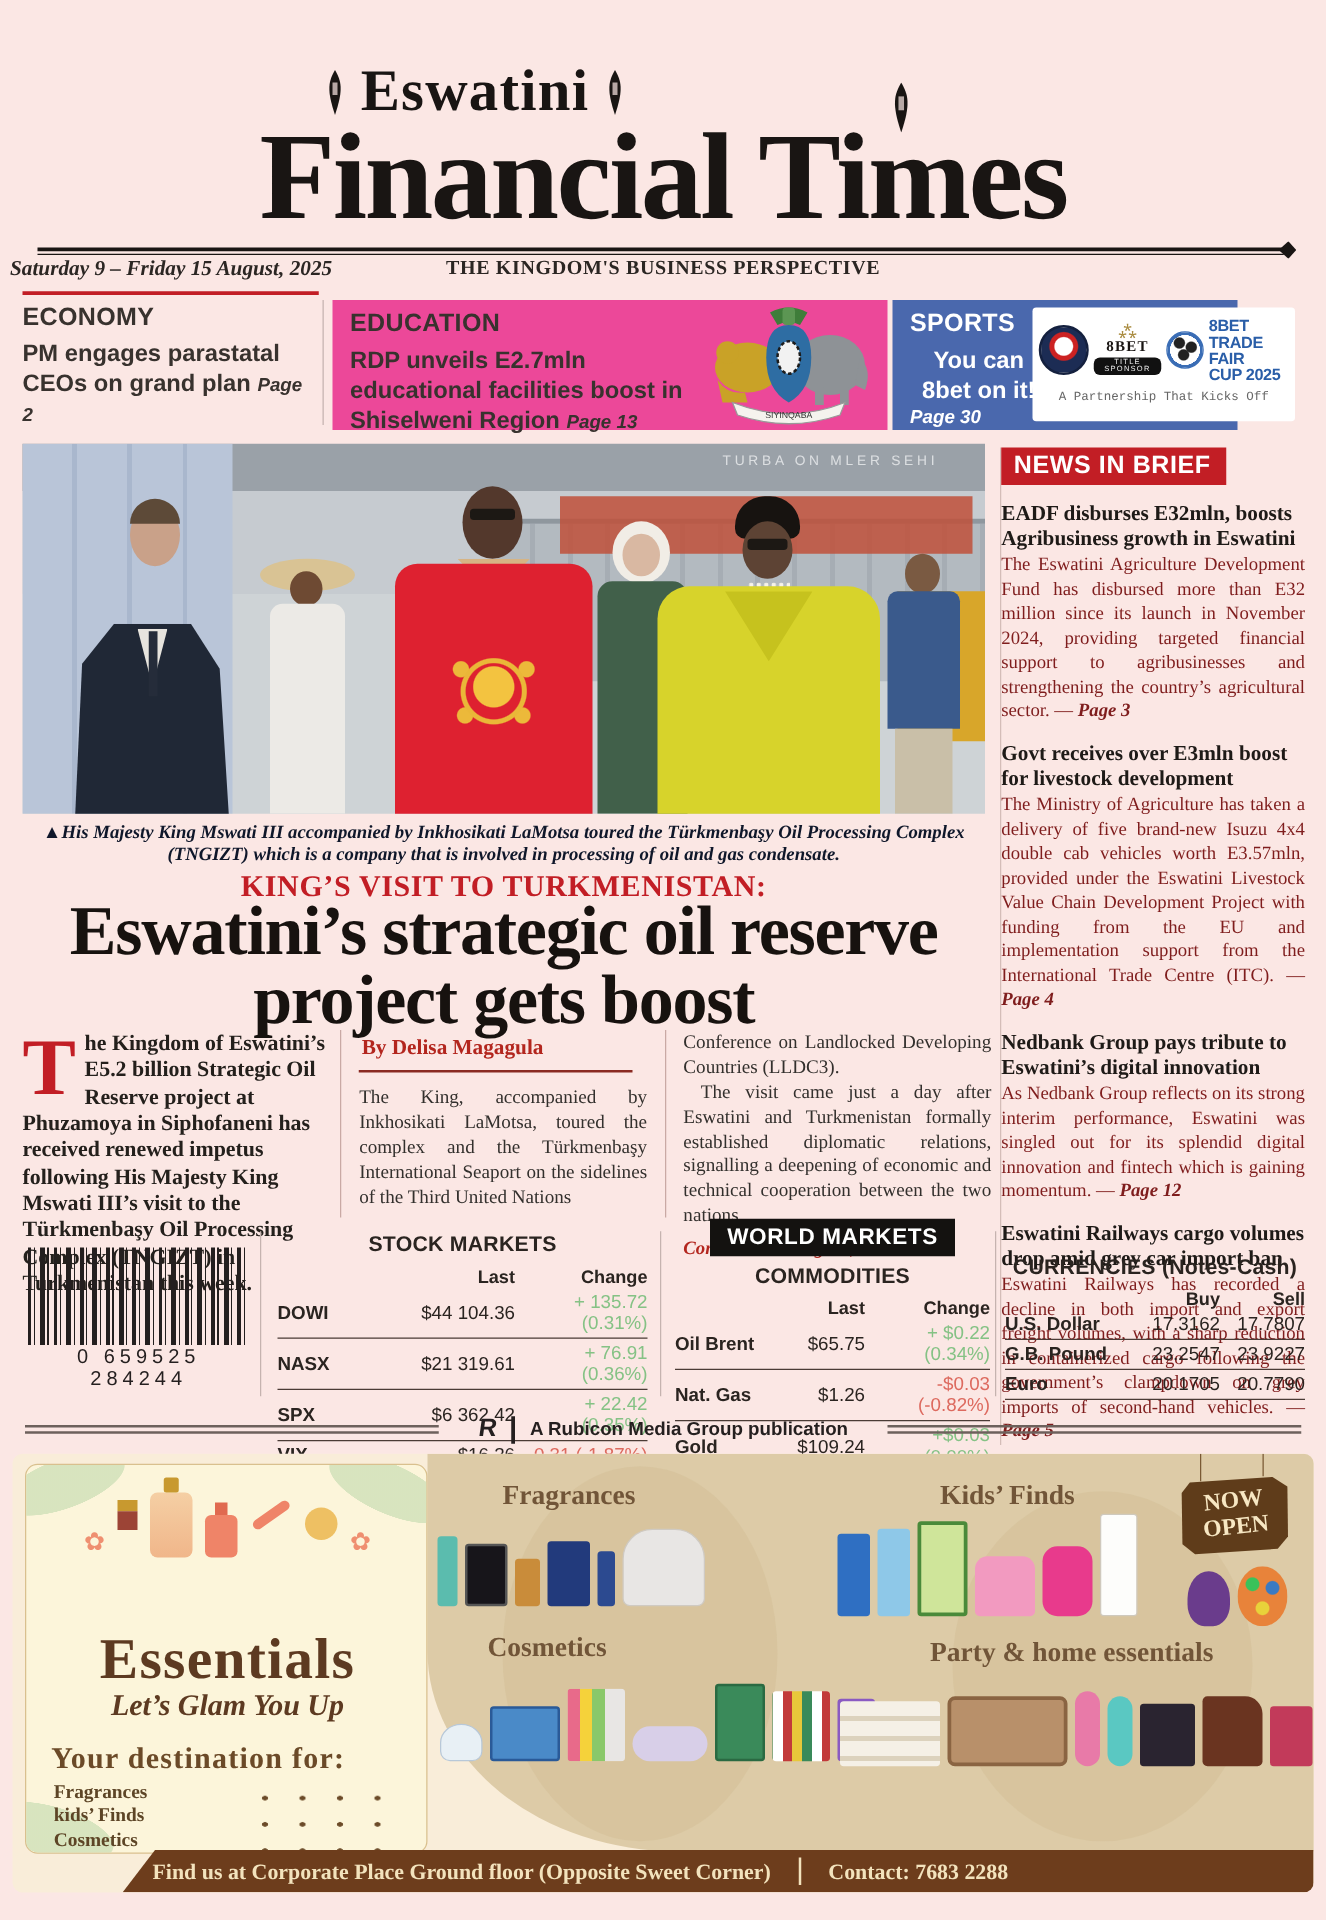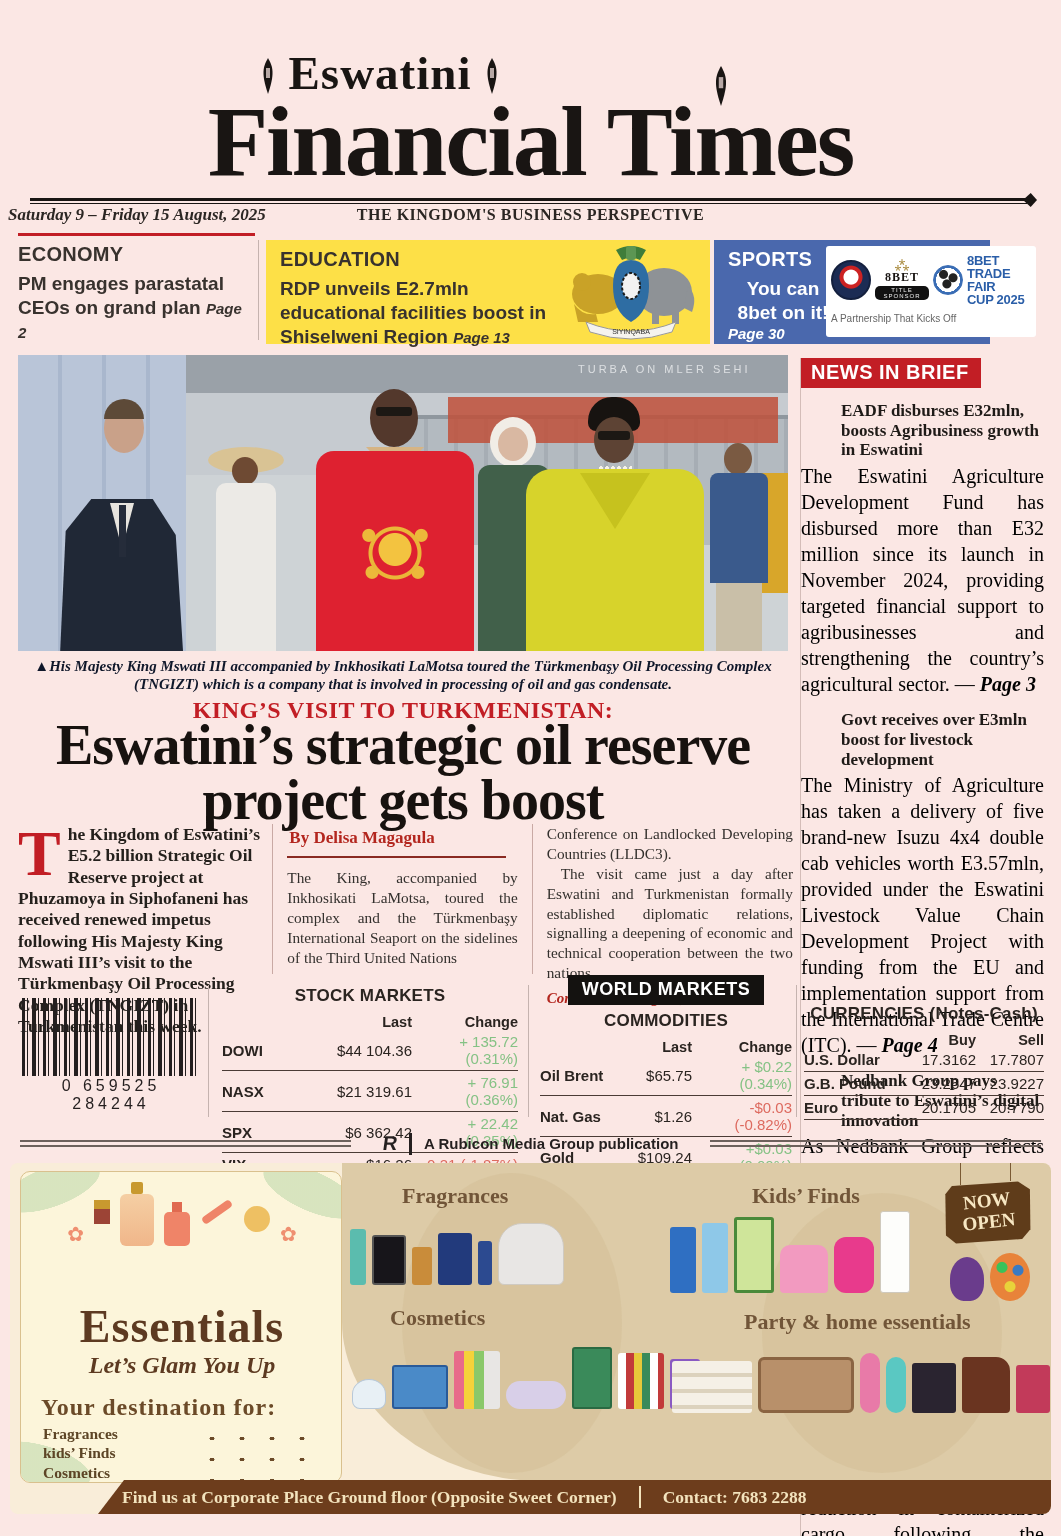--- a/index.html
+++ b/index.html
@@ -16,38 +16,38 @@
   .dateline { top:205px; left:8px; font-size:17px; font-weight:bold; font-style:italic; color:#2b2623; }
   .tagline { top:206px; left:0; width:1061px; text-align:center; font-size:16px; font-weight:bold; color:#2b2623; letter-spacing:0.5px; }
 
   
   .t-redline { left:18px; top:233px; width:237px; height:3px; background:#c21e25; }
   .teaser h3 { font-family:"Liberation Sans",sans-serif; font-size:20px; font-weight:bold; letter-spacing:0.3px; margin-bottom:6px; }
   .teaser p { font-family:"Liberation Sans",sans-serif; font-size:19px; font-weight:bold; line-height:1.25; }
   .teaser .pg { font-family:"Liberation Sans",sans-serif; font-style:italic; font-size:15px; font-weight:bold; }
   .t-econ { left:18px; top:243px; width:225px; color:#38322e; }
   .t-vdiv { left:258px; top:240px; width:1px; height:100px; background:#c5b3af; }
-  .t-edu { left:266px; top:240px; width:444px; height:104px; background:#fde047; color:#38322e; padding:8px 0 0 14px; }
+  .t-edu { left:266px; top:240px; width:444px; height:104px; background:#ec4899; color:#38322e; padding:8px 0 0 14px; }
   .t-edu .txt { width:290px; }
   .coa { position:absolute; right:4px; top:2px; }
   .t-sport { left:714px; top:240px; width:276px; height:104px; background:#4a68ad; color:#fff; padding:8px 0 0 14px; }
   .t-sport h3 { color:#fff; }
   .t-sport p { width:110px;text-align:center; }
   .ad8 { position:absolute; left:112px; top:6px; width:210px; height:91px; background:#fff; border-radius:3px; padding:4px 5px 2px 5px; }
   .ad8-row { display:flex; align-items:center; gap:4px; height:60px; }
   .ad8-crest { width:40px; height:40px; border-radius:50%; background:radial-gradient(circle at 50% 42%, #fff 0 7px, #c22 8px 11px, #1c2c54 12px 20px); border:2px solid #14203e; flex:0 0 auto; }
   .ad8-eagle { width:54px; text-align:center; flex:0 0 auto; }
   .ad8-eagle .wing { color:#a98b3f; font-size:13px; line-height:0.8; }
   .ad8-eagle .bet { font-size:12px; font-weight:bold; letter-spacing:1px; color:#191513; }
   .ad8-eagle .ts { background:#111; color:#eee; font-family:"Liberation Sans",sans-serif; font-size:6px; letter-spacing:1px; border-radius:5px; padding:1px 3px; margin-top:1px; }
   .ad8-ball { width:30px; height:30px; border-radius:50%; flex:0 0 auto; position:relative;
      background:radial-gradient(circle at 34% 30%, #222 0 4px, transparent 5px), radial-gradient(circle at 68% 42%, #222 0 4px, transparent 5px), radial-gradient(circle at 46% 64%, #222 0 4px, transparent 5px), radial-gradient(circle, #fff 0 60%, #3a6db5 61%); border:1px solid #3a6db5; }
   .ad8-ball::after { content:""; position:absolute; right:-5px; top:2px; width:9px; height:30px; background:#e8b63a; border-radius:0 6px 6px 2px; transform:rotate(8deg); z-index:-1; }
   .ad8-event { font-family:"Liberation Sans",sans-serif; font-weight:bold; color:#2a5ea8; font-size:13px; line-height:1.02; letter-spacing:-0.3px; }
-  .ad8-slogan { font-family:Liberation Sans, sans-serif; font-size:10px; color:#666; margin-top:3px; }
+  .ad8-slogan { text-align:center; font-family:Liberation Mono, monospace; font-size:10px; color:#666; margin-top:3px; }
 
   
   .photo { left:18px; top:355px; width:770px; height:296px; overflow:hidden; background:linear-gradient(#9aa1a8 0 38px, #c6cbd0 38px 120px, #ced3d6 120px 100%); }
   .ph-sign { position:absolute; left:560px; top:8px; color:#e8eaec; font-family:"Liberation Sans",sans-serif; font-size:11px; letter-spacing:3px; opacity:0.85; }
   .ph-shed { position:absolute; left:380px; top:60px; width:390px; height:130px; background:repeating-linear-gradient(90deg,#b3bac0 0 26px,#a6adb4 26px 30px); border-top:4px solid #8f979e; }
   .ph-cont-red { position:absolute; left:430px; top:42px; width:330px; height:46px; background:#c0503a; opacity:0.85; }
   .ph-cont-yel { position:absolute; left:700px; top:118px; width:70px; height:120px; background:#d8a62a; }
   .ph-wall { position:absolute; left:0; top:0; width:168px; height:296px; background:repeating-linear-gradient(90deg,#b9c5d8 0 40px,#a9b7cd 40px 44px); }
   .fig { position:absolute; }
   .head-c { border-radius:50%; position:absolute; }
@@ -85,22 +85,22 @@
   .byline { color:#b3261e; font-weight:bold; font-size:17px; padding:4px 0 8px 2px; border-bottom:2px solid #8a2a22; margin-bottom:10px; width:95%; }
   .bodytxt { font-size:15.3px; line-height:1.3; text-align:justify; color:#33302d; }
   .col3 { width:262px; padding-left:14px; border-left:1px solid #c9a9a4; }
   .indent { text-indent:14px; }
   .continued { color:#b3261e; font-weight:bold; font-style:italic; font-size:15px; margin-top:6px; }
 
   
   .nb { left:800px; top:358px; width:244px; }
   .nb-title { background:#c21e25; color:#fff; font-family:"Liberation Sans",sans-serif; font-size:20px; font-weight:bold; letter-spacing:0.5px; display:inline-block; padding:3px 12px 4px 10px; }
   .nb-item { margin-top:13px; }
-  .nb-h { font-size:17px; font-weight:bold; line-height:1.16; color:#1e1a17; margin-bottom:3px;margin-left:40px; }
-  .nb-b { font-size:20px; line-height:1.3; text-align:justify; color:#000000; }
+  .nb-h { font-size:17px; font-weight:bold; line-height:1.16; color:#1e1a17; margin-bottom:3px; }
+  .nb-b { font-size:15px; line-height:1.3; text-align:justify; color:#7f1d1d; }
   .nb-pg { font-weight:bold; font-style:italic; }
 
   
   .mk-vdiv { top:985px; width:1px; height:132px; background:#c5b3af; }
   .barcode { left:22px; top:998px; width:178px; }
   .barcode .bars { height:78px; background:repeating-linear-gradient(90deg,#241f1f 0 3px,transparent 3px 5px,#241f1f 5px 6px,transparent 6px 10px,#241f1f 10px 14px,transparent 14px 16px,#241f1f 16px 17px,transparent 17px 21px); }
   .barcode .num { font-family:"Liberation Sans",sans-serif; font-size:16px; letter-spacing:4px; color:#241f1f; text-align:center; margin-top:1px; }
   .mk { font-family:"Liberation Sans",sans-serif; color:#2a2420; }
   .mk-title { font-size:17px; font-weight:bold; text-align:center; letter-spacing:0.2px; }
   .mk-head { display:grid; font-size:14.5px; font-weight:bold; margin-top:8px; }

